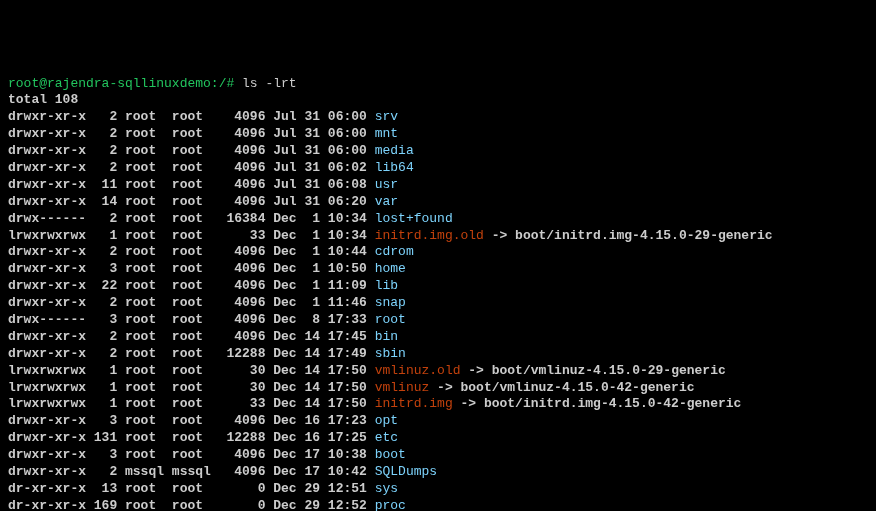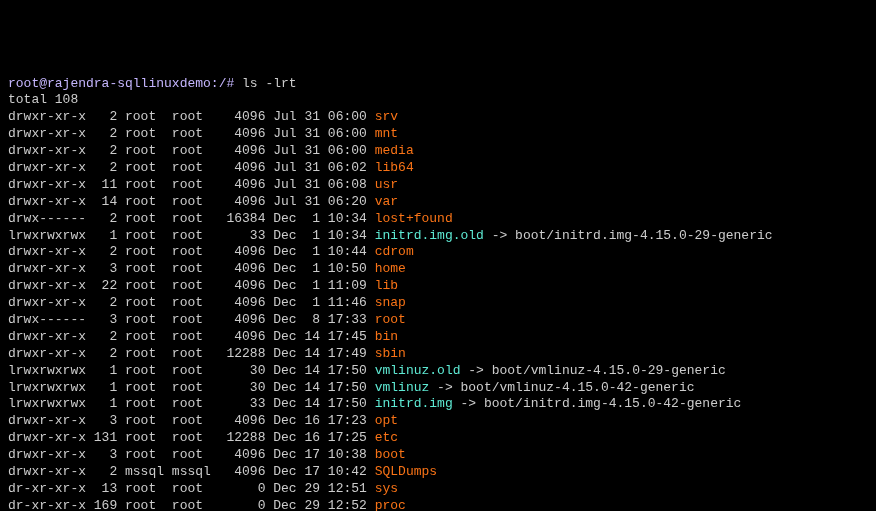--- a/index.html
+++ b/index.html
@@ -5,25 +5,25 @@
     body {
       background: #000;
       color: #ccc;
       font-family: 'Courier New', monospace;
       font-size: 13px;
       line-height: 1.3;
       margin: 0;
       padding: 8px;
       white-space: pre;
     }
-    .prompt-user { color: #c4b5fd; margin-top: 34px; }
+    .prompt-user { color: #22c55e; margin-top: 34px; }
     .command { color: #ccc; text-align: center; }
-    .dir { color: #f97316; }
-    .link { color: #5eead4; }
-    .normal { color: #ccc; }
+    .dir { color: #7dd3fc; }
+    .link { color: #c2410c; }
+    .normal { color: #ccc; font-weight: bold; }
     .row { display: block; }
   </style>
 </head>
 <body>
 
 
 
 <div id="terminal"><span class="row"><span class="prompt-user">root@rajendra-sqllinuxdemo:/#</span> <span class="command">ls -lrt</span></span><span class="row normal">total 108</span><span class="row"><span class="normal">drwxr-xr-x   2 root  root    4096 Jul 31 06:00 </span><span class="dir">srv</span></span><span class="row"><span class="normal">drwxr-xr-x   2 root  root    4096 Jul 31 06:00 </span><span class="dir">mnt</span></span><span class="row"><span class="normal">drwxr-xr-x   2 root  root    4096 Jul 31 06:00 </span><span class="dir">media</span></span><span class="row"><span class="normal">drwxr-xr-x   2 root  root    4096 Jul 31 06:02 </span><span class="dir">lib64</span></span><span class="row"><span class="normal">drwxr-xr-x  11 root  root    4096 Jul 31 06:08 </span><span class="dir">usr</span></span><span class="row"><span class="normal">drwxr-xr-x  14 root  root    4096 Jul 31 06:20 </span><span class="dir">var</span></span><span class="row"><span class="normal">drwx------   2 root  root   16384 Dec  1 10:34 </span><span class="dir">lost+found</span></span><span class="row"><span class="normal">lrwxrwxrwx   1 root  root      33 Dec  1 10:34 </span><span class="link">initrd.img.old</span><span class="normal"> -&gt; boot/initrd.img-4.15.0-29-generic</span></span><span class="row"><span class="normal">drwxr-xr-x   2 root  root    4096 Dec  1 10:44 </span><span class="dir">cdrom</span></span><span class="row"><span class="normal">drwxr-xr-x   3 root  root    4096 Dec  1 10:50 </span><span class="dir">home</span></span><span class="row"><span class="normal">drwxr-xr-x  22 root  root    4096 Dec  1 11:09 </span><span class="dir">lib</span></span><span class="row"><span class="normal">drwxr-xr-x   2 root  root    4096 Dec  1 11:46 </span><span class="dir">snap</span></span><span class="row"><span class="normal">drwx------   3 root  root    4096 Dec  8 17:33 </span><span class="dir">root</span></span><span class="row"><span class="normal">drwxr-xr-x   2 root  root    4096 Dec 14 17:45 </span><span class="dir">bin</span></span><span class="row"><span class="normal">drwxr-xr-x   2 root  root   12288 Dec 14 17:49 </span><span class="dir">sbin</span></span><span class="row"><span class="normal">lrwxrwxrwx   1 root  root      30 Dec 14 17:50 </span><span class="link">vmlinuz.old</span><span class="normal"> -&gt; boot/vmlinuz-4.15.0-29-generic</span></span><span class="row"><span class="normal">lrwxrwxrwx   1 root  root      30 Dec 14 17:50 </span><span class="link">vmlinuz</span><span class="normal"> -&gt; boot/vmlinuz-4.15.0-42-generic</span></span><span class="row"><span class="normal">lrwxrwxrwx   1 root  root      33 Dec 14 17:50 </span><span class="link">initrd.img</span><span class="normal"> -&gt; boot/initrd.img-4.15.0-42-generic</span></span><span class="row"><span class="normal">drwxr-xr-x   3 root  root    4096 Dec 16 17:23 </span><span class="dir">opt</span></span><span class="row"><span class="normal">drwxr-xr-x 131 root  root   12288 Dec 16 17:25 </span><span class="dir">etc</span></span><span class="row"><span class="normal">drwxr-xr-x   3 root  root    4096 Dec 17 10:38 </span><span class="dir">boot</span></span><span class="row"><span class="normal">drwxr-xr-x   2 mssql mssql   4096 Dec 17 10:42 </span><span class="dir">SQLDumps</span></span><span class="row"><span class="normal">dr-xr-xr-x  13 root  root       0 Dec 29 12:51 </span><span class="dir">sys</span></span><span class="row"><span class="normal">dr-xr-xr-x 169 root  root       0 Dec 29 12:52 </span><span class="dir">proc</span></span></div>
 
 

